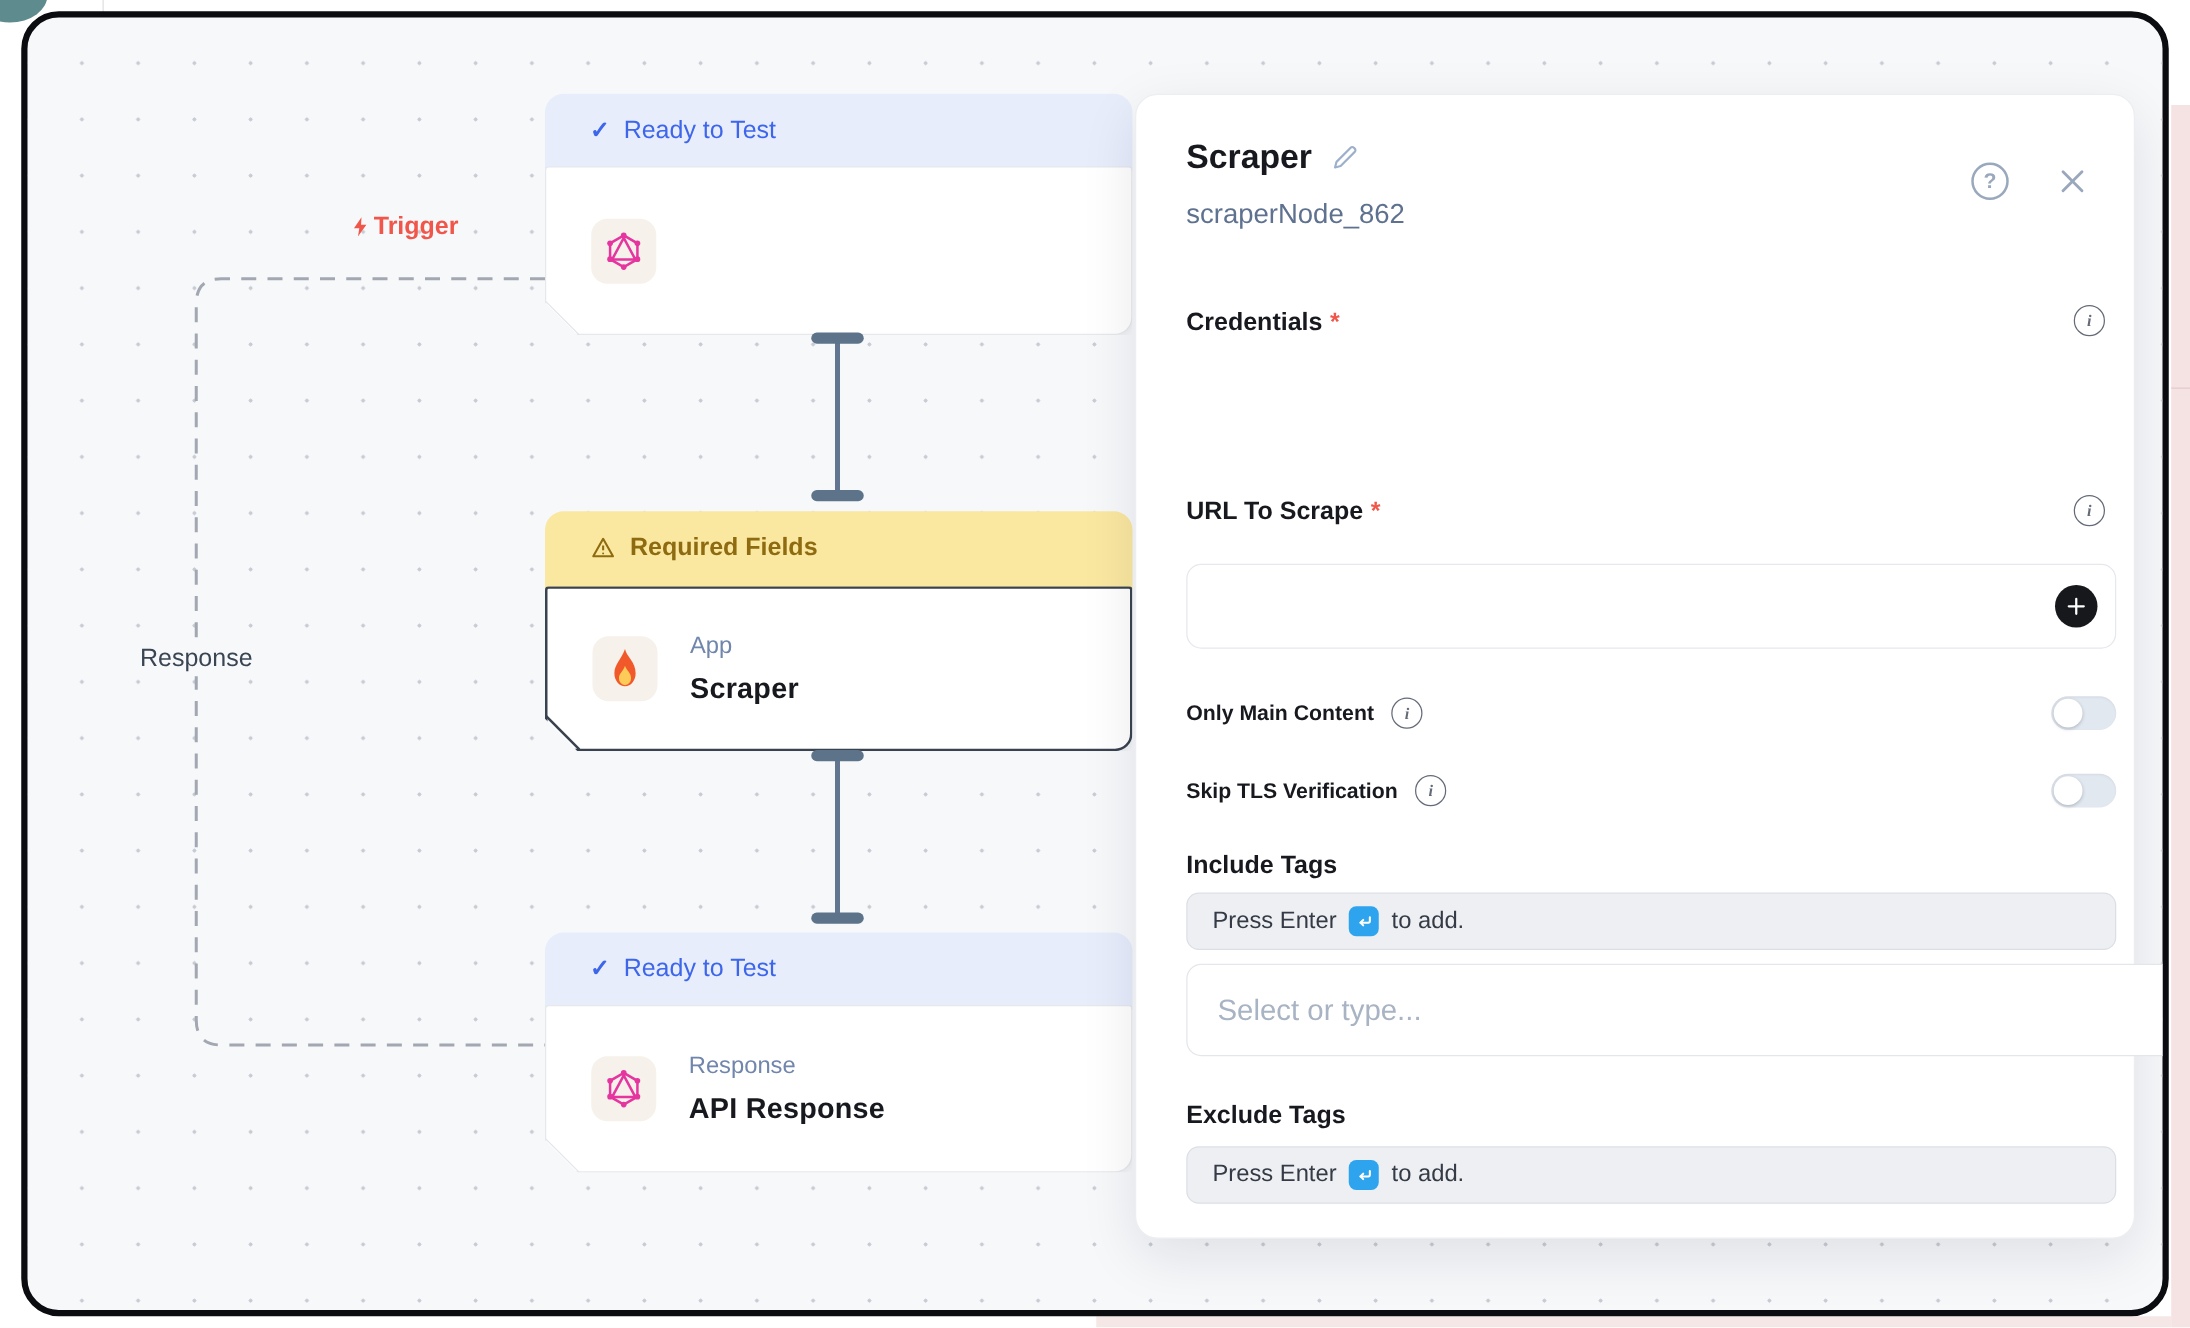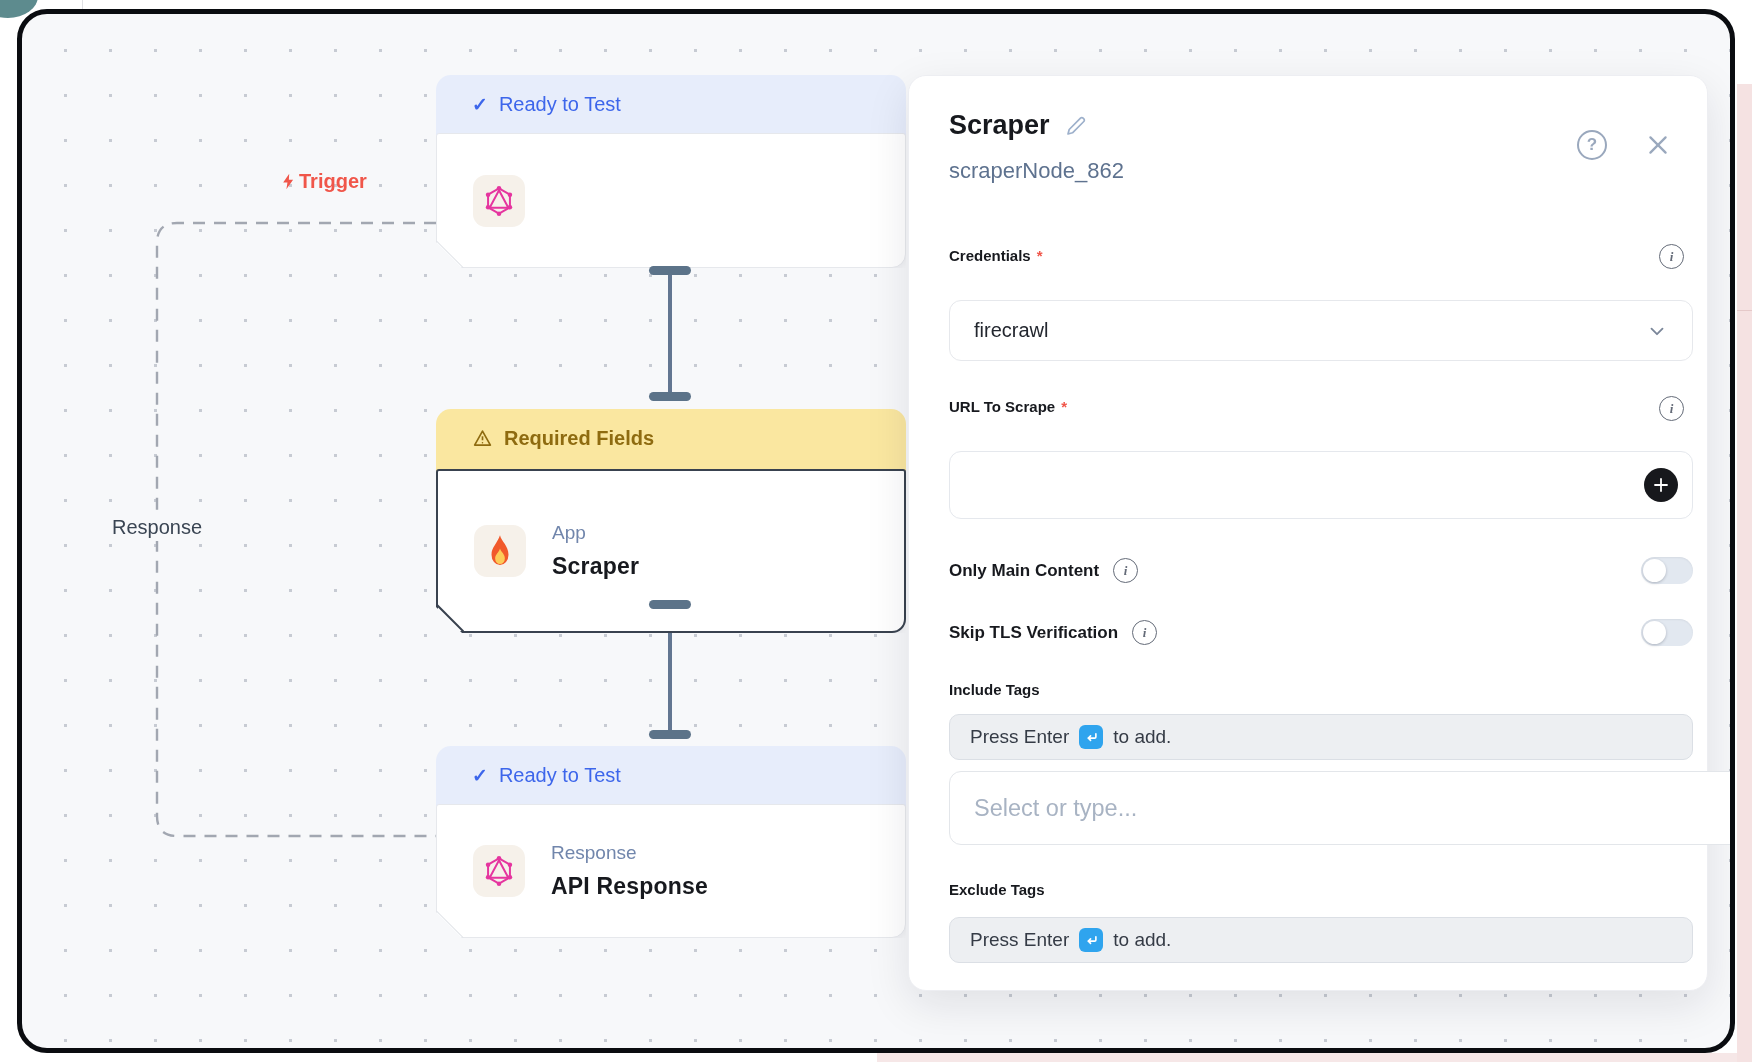--- a/index.html
+++ b/index.html
@@ -48,41 +48,41 @@
   .card.selected { border:2px solid #39424f; }
   .chamfer { position:absolute; left:-6px; bottom:12px; width:38px; height:0;
              border-top:1px solid #e2e5ea; transform:rotate(45deg); }
   .card.selected .chamfer { border-top:2px solid #39424f; left:-7px; }
   .tile { width:52px; height:52px; border-radius:13px; background:#f6f1ea;
           display:flex; align-items:center; justify-content:center; flex:0 0 auto; }
   .node-sub { color:#7186ac; font-size:19px; margin-bottom:9px; }
   .node-ttl { color:#17191e; font-size:23px; font-weight:700; letter-spacing:.2px; }
 
   .n1 .badge { top:61px; } .n1 .card { top:119px; height:135px; }
-  .n2 .badge { top:395px; } .n2 .card { top:455px; height:164px; }
+  .n2 .badge { top:395px; } .n2 .card { top:455px; height:132px; }
   .n3 .badge { top:732px; } .n3 .card { top:790px; height:134px; }
   .node .badge { z-index:1; } .node .card { z-index:2; }
 
   
   .cap { position:absolute; width:42px; height:9px; border-radius:5px; background:#5c7389; z-index:3; }
   .cline { position:absolute; width:3.5px; background:#627691; z-index:0; }
 
   
   .panel { position:absolute; left:886px; top:61px; width:800px; height:916px;
            background:#ffffff; border:1px solid #edeef2; border-radius:18px;
            box-shadow:0 14px 44px rgba(15,23,42,.10); z-index:10; }
   .p-title { position:absolute; left:40px; top:34px; font-size:27px; font-weight:700; color:#17191e;
              display:flex; align-items:center; gap:14px; }
   .p-nodeid { position:absolute; left:40px; top:82px; font-size:22px; color:#5e728f; }
   .help-btn { position:absolute; left:668px; top:54px; width:30px; height:30px; border-radius:50%;
               border:2px solid #9aa8bd; color:#9aa8bd; font-size:17px; font-weight:700;
               display:flex; align-items:center; justify-content:center; cursor:pointer; }
   .close-btn { position:absolute; left:736px; top:56px; width:26px; height:26px; cursor:pointer; }
 
-  .p-label { position:absolute; left:40px; font-size:15px; font-weight:700; color:#17191e; }
+  .p-label { position:absolute; left:40px; font-size:20px; font-weight:700; color:#17191e; }
   .req { color:#f0564a; font-weight:700; margin-left:6px; }
   .info-ic { position:absolute; left:750px; width:25px; height:25px; border-radius:50%;
              border:1.8px solid #646b78; color:#646b78; font-size:13px; font-weight:700;
              font-family:"Liberation Serif", serif; font-style:italic;
              display:flex; align-items:center; justify-content:center; cursor:pointer; }
 
   .select-box { position:absolute; left:40px; width:744px; height:61px; border:1.5px solid #e6e8ec;
                 border-radius:12px; background:#fff; display:flex; align-items:center;
                 padding:0 24px; font-size:20px; color:#23272f; cursor:pointer; }
   .select-box .chev { margin-left:auto; }
@@ -235,26 +235,20 @@
         <line x1="5" y1="5" x2="19" y2="19"></line>
           <line x1="19" y1="5" x2="5" y2="19"></line>
       </svg>
 
       <div class="p-label" style="top:171px;">
         <span>Credentials</span><span class="req">*</span>
       </div>
       <div class="info-ic" style="top:168px;">
         <span>i</span>
       </div>
-      <div class="select-box" style="top:224px;">
-        <span>firecrawl</span>
-        <svg class="chev" width="22" height="22" viewBox="0 0 24 24" fill="none" stroke="#7a8699" stroke-width="2" stroke-linecap="round" stroke-linejoin="round">
-          <polyline points="6 9.5 12 15.5 18 9.5"></polyline>
-        </svg>
-      </div>
 
       <div class="p-label" style="top:322px;">
         <span>URL To Scrape</span><span class="req">*</span>
       </div>
       <div class="info-ic" style="top:320px;">
         <span>i</span>
       </div>
       <input class="url-input" type="text" style="top: 375px;" value="">
       <div class="add-btn" style="top:392px;">
         <svg width="18" height="18" viewBox="0 0 24 24" fill="none" stroke="#ffffff" stroke-width="2.4" stroke-linecap="round">

